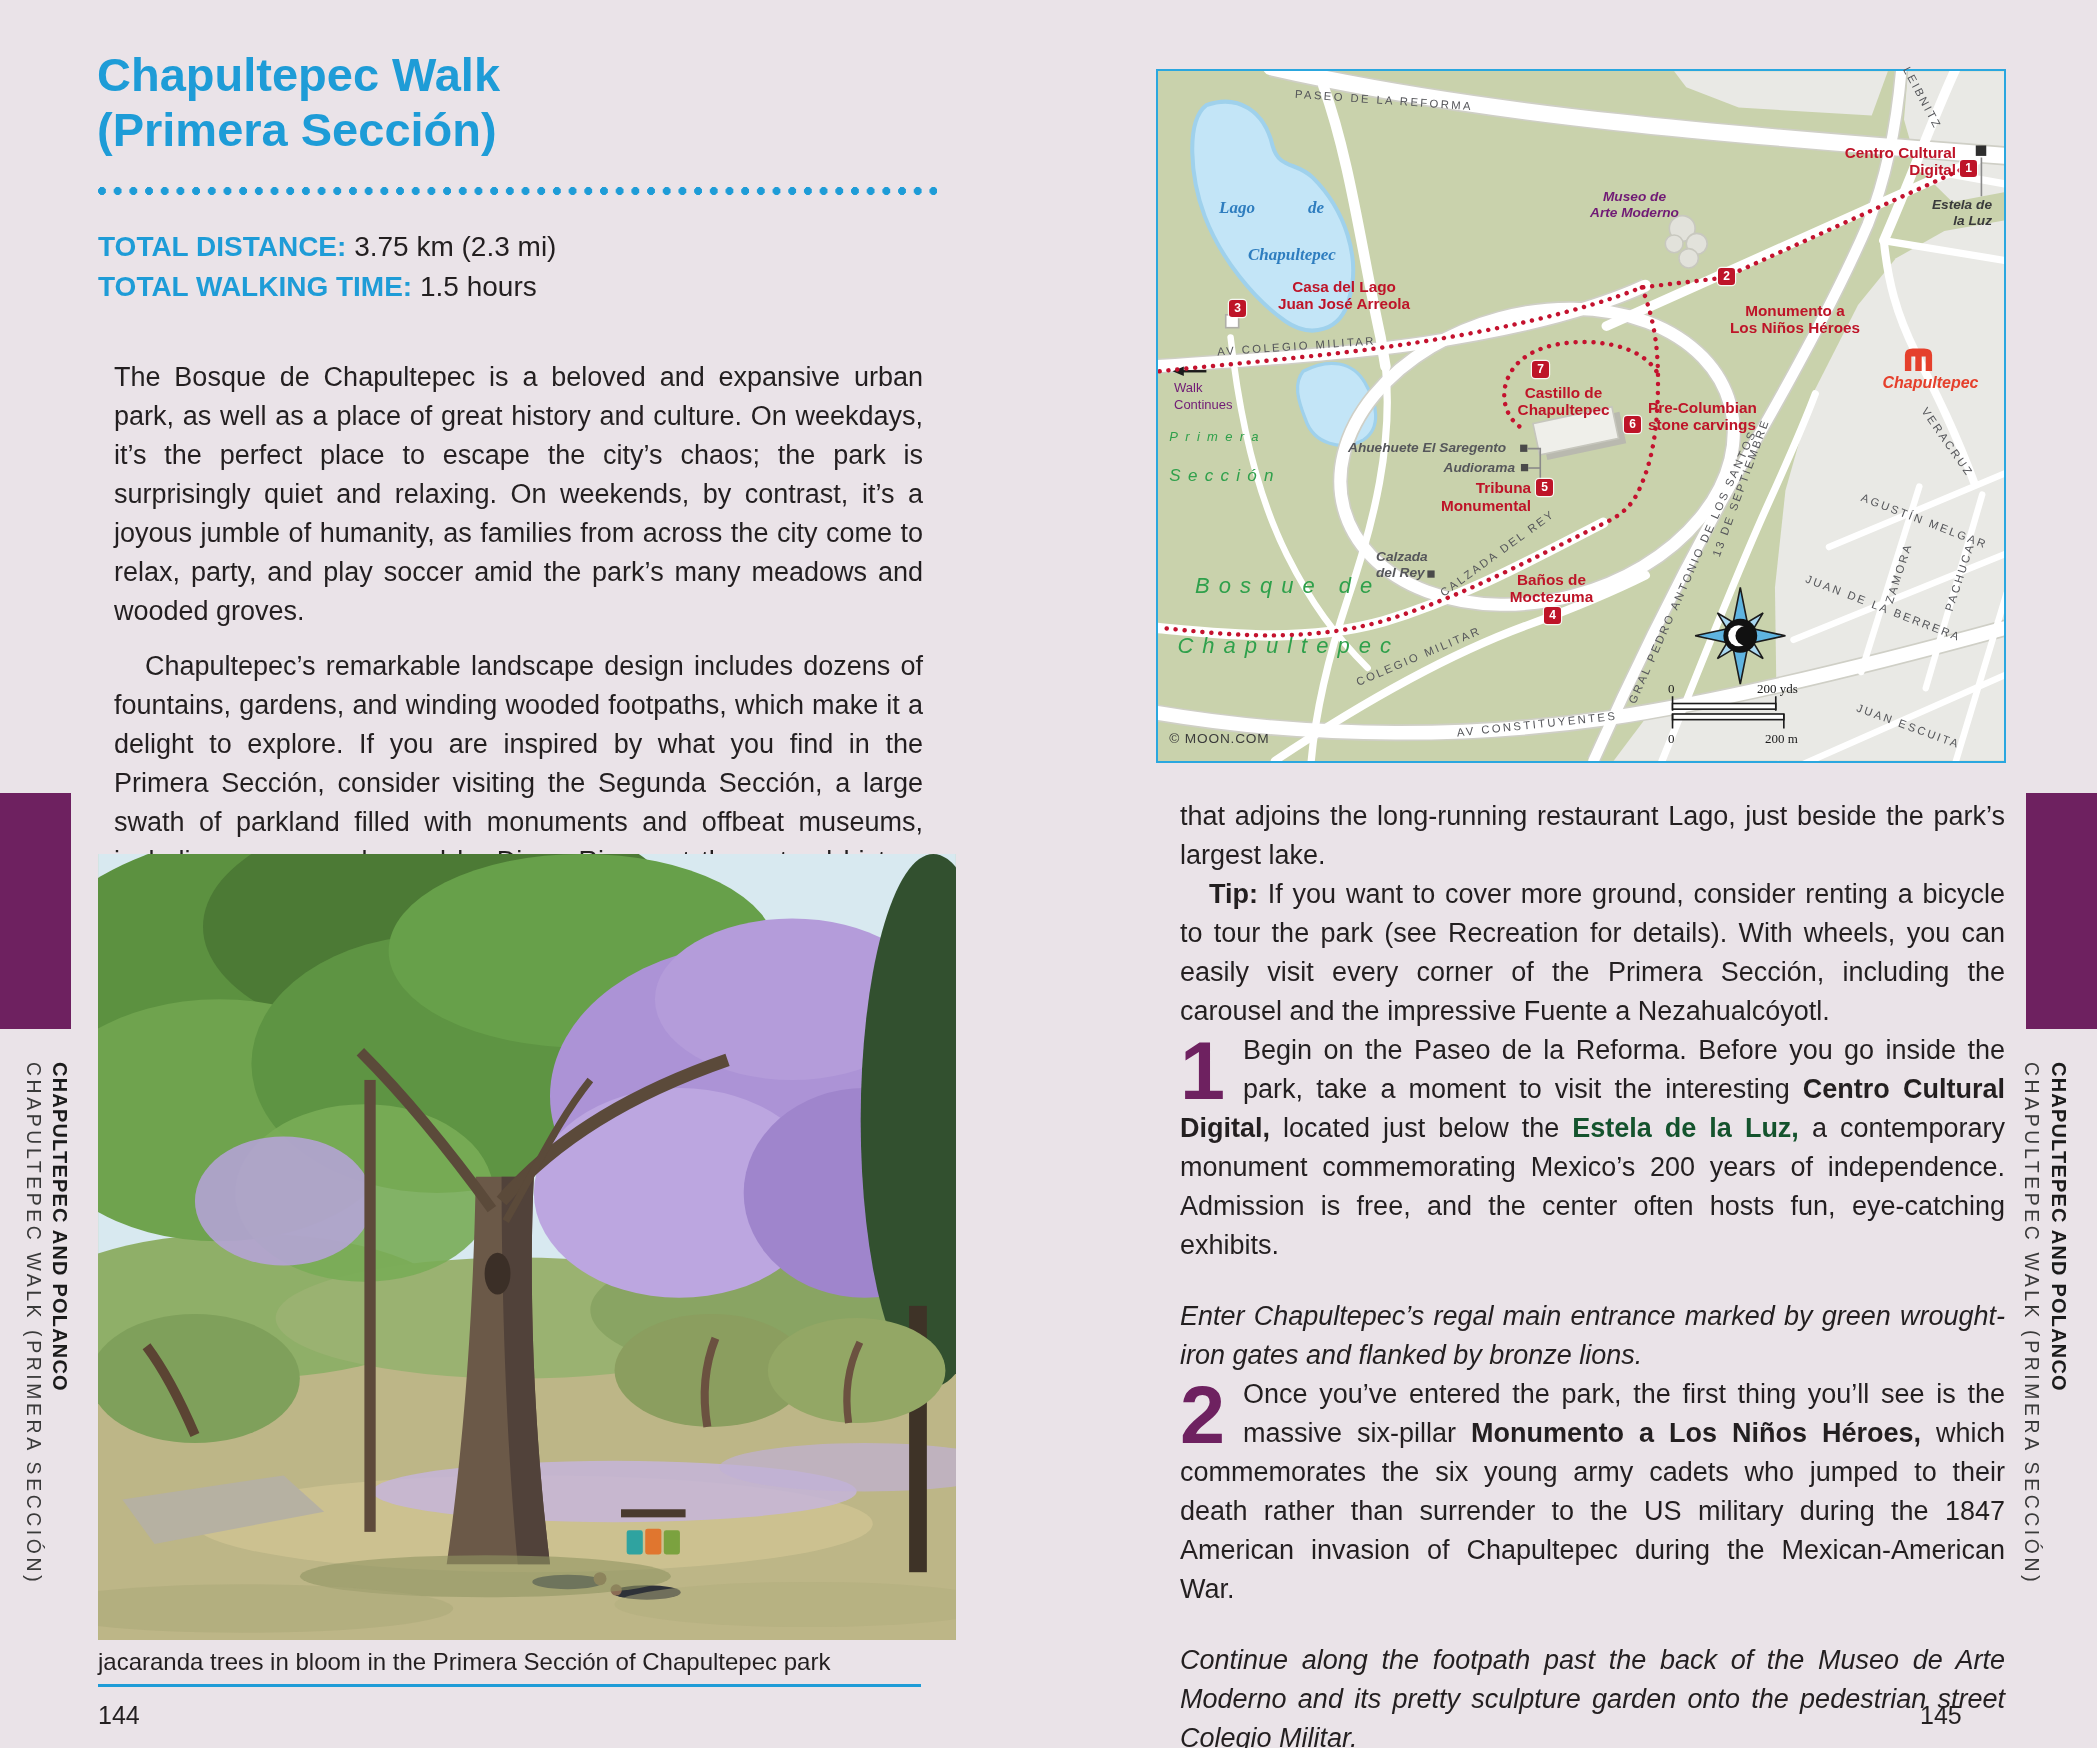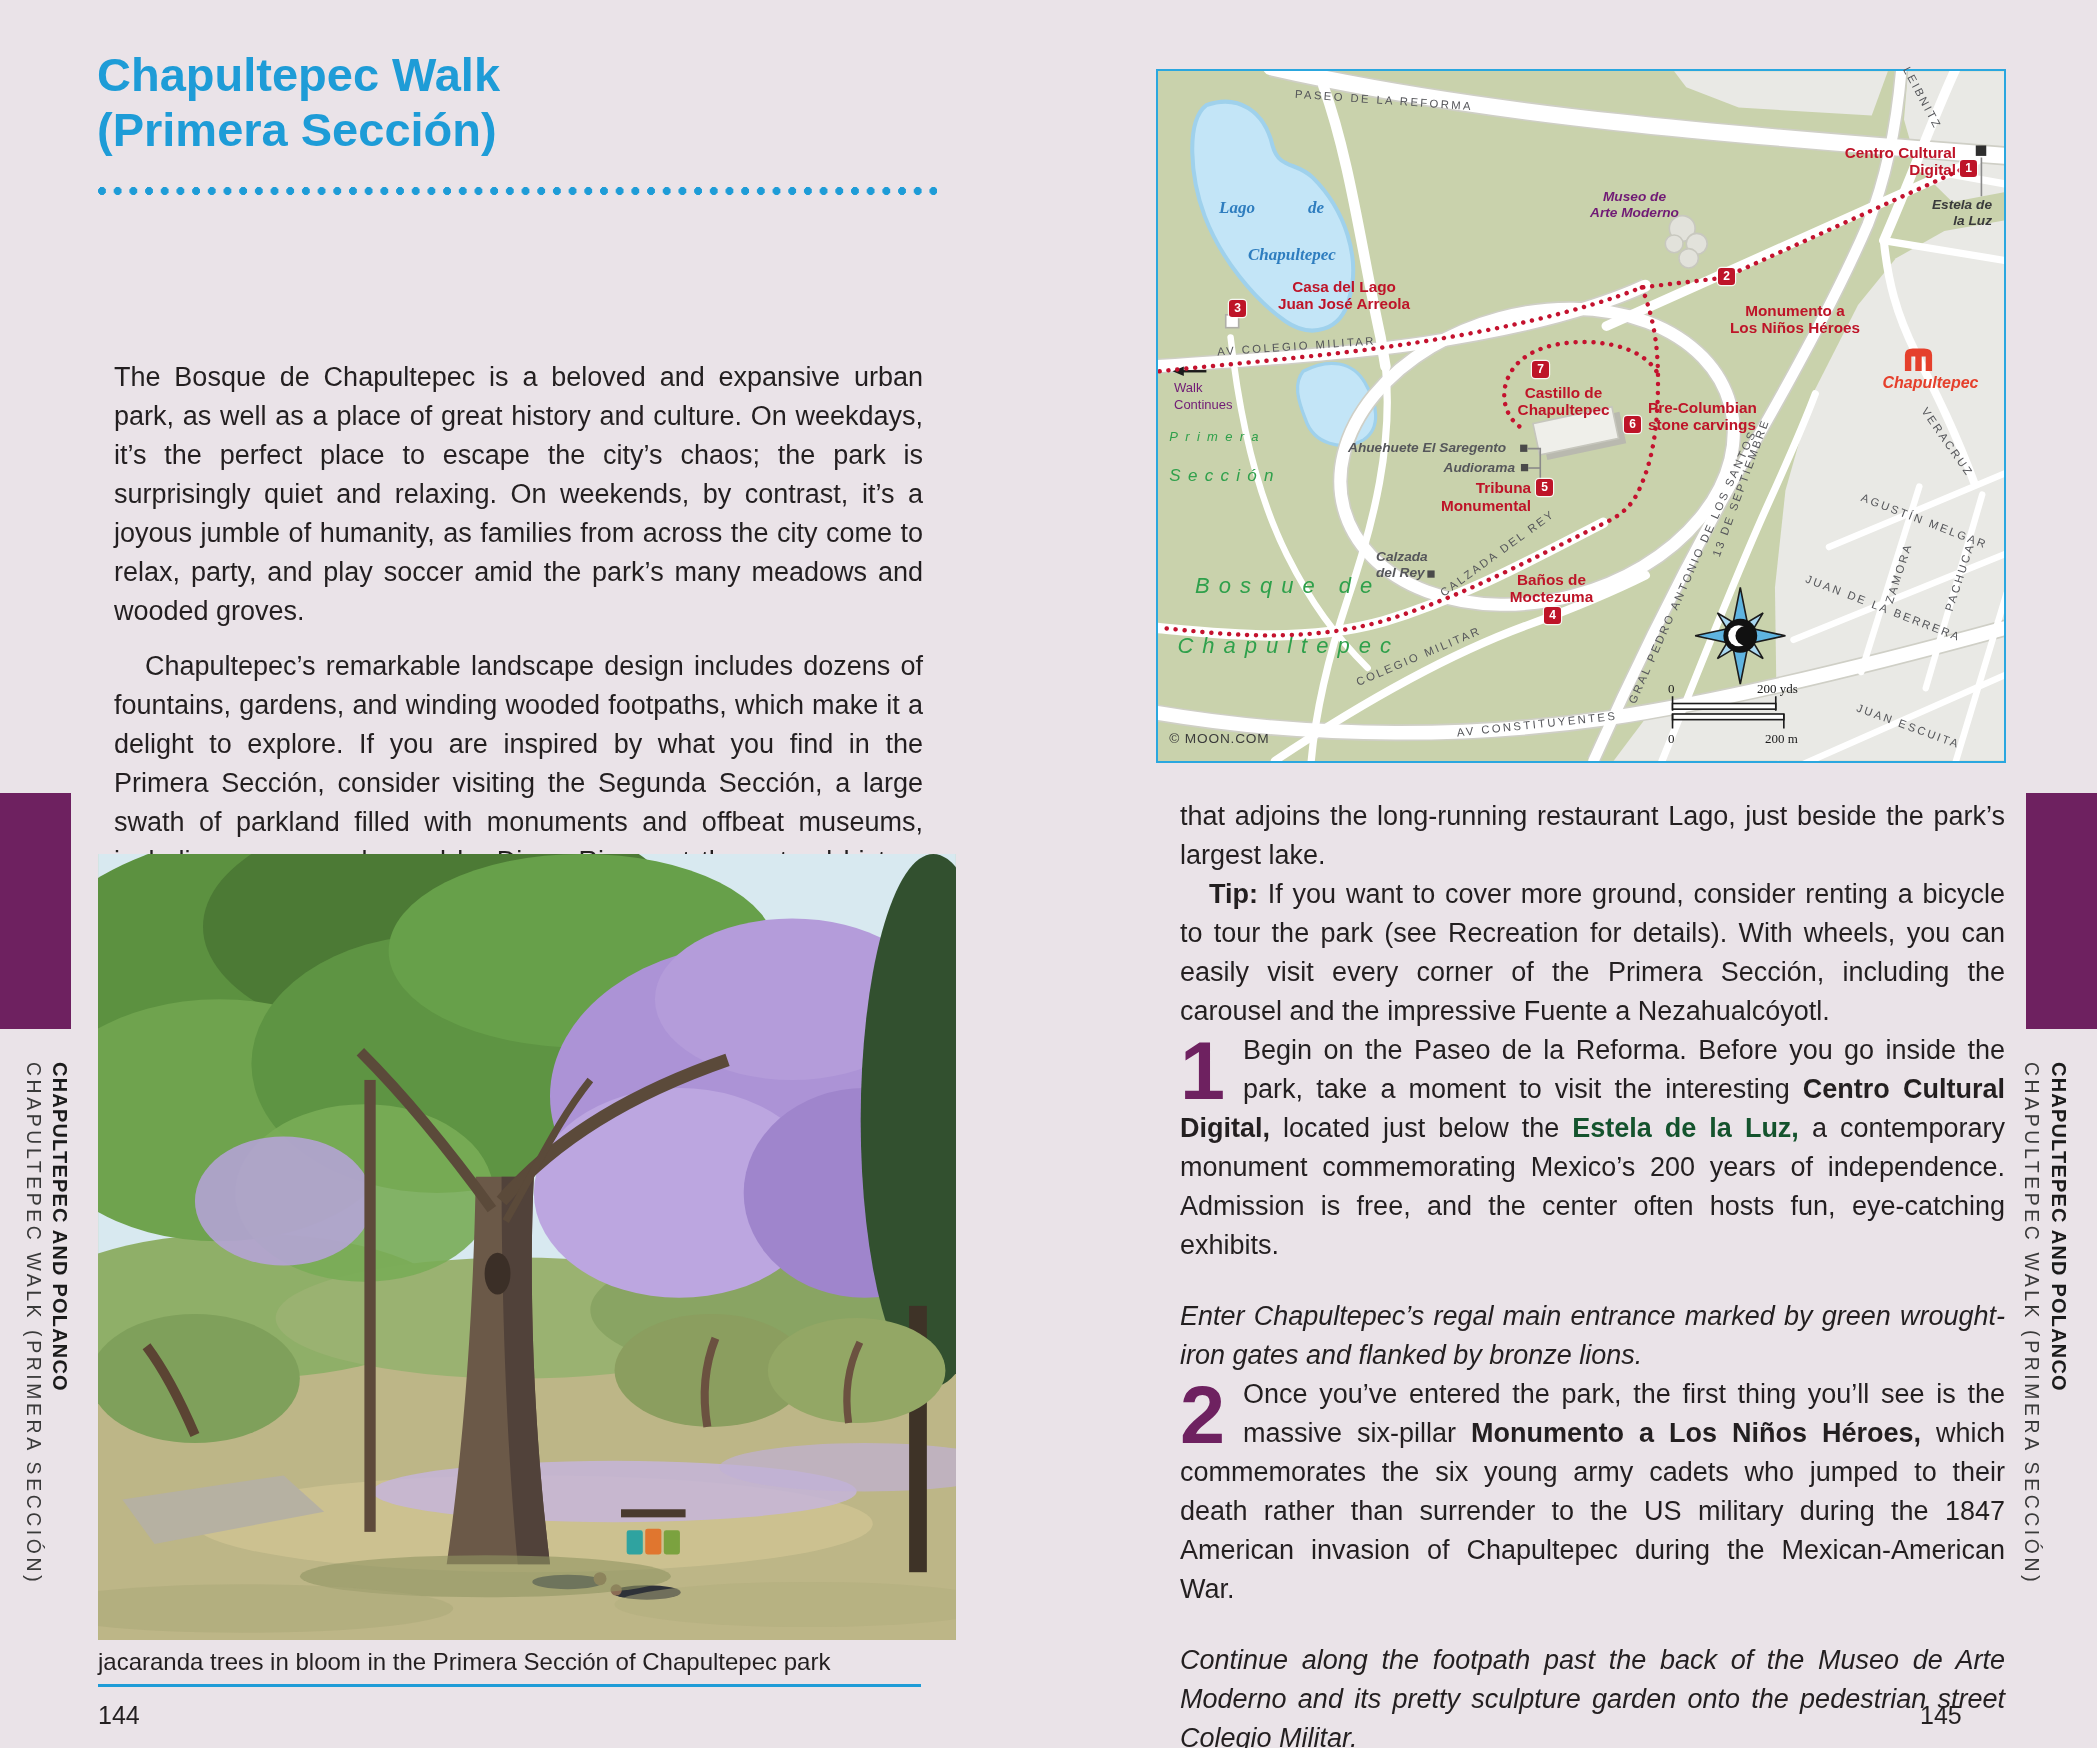--- a/index.html
+++ b/index.html
@@ -64,20 +64,24 @@
 <body>
 
 <div id="page">
 
   <div class="abs title">
     <div>Chapultepec Walk</div>
     <div>(Primera Sección)</div>
   </div>
   <div class="abs dotrule"></div>
 
+  <div class="abs stats">
+    <div><span class="lab">TOTAL DISTANCE:</span> <span class="val">3.75 km (2.3 mi)</span></div>
+    <div><span class="lab">TOTAL WALKING TIME:</span> <span class="val">1.5 hours</span></div>
+  </div>
 
   <div class="abs bodycol">
     <p>The Bosque de Chapultepec is a beloved and expansive urban park, as well as a place of great history and culture. On weekdays, it’s the perfect place to escape the city’s chaos; the park is surprisingly quiet and relaxing. On weekends, by contrast, it’s a joyous jumble of humanity, as families from across the city come to relax, party, and play soccer amid the park’s many meadows and wooded groves.</p>
     <p class="ind">Chapultepec’s remarkable landscape design includes dozens of fountains, gardens, and winding wooded footpaths, which make it a delight to explore. If you are inspired by what you find in the Primera Sección, consider visiting the Segunda Sección, a large swath of parkland filled with monuments and offbeat museums, including an unusual mural by Diego Rivera at the natural history museum, the colossal children’s museum, and ALGO, a stunning art and cultural space</p>
   </div>
 
   <div class="abs photo">
     <svg width="858" height="786" viewBox="0 0 1063 974">
       <rect x="0" y="0" width="1063" height="620" fill="#D8E9F0"></rect>
       <rect x="0" y="560" width="1063" height="414" fill="#BDB687"></rect>

